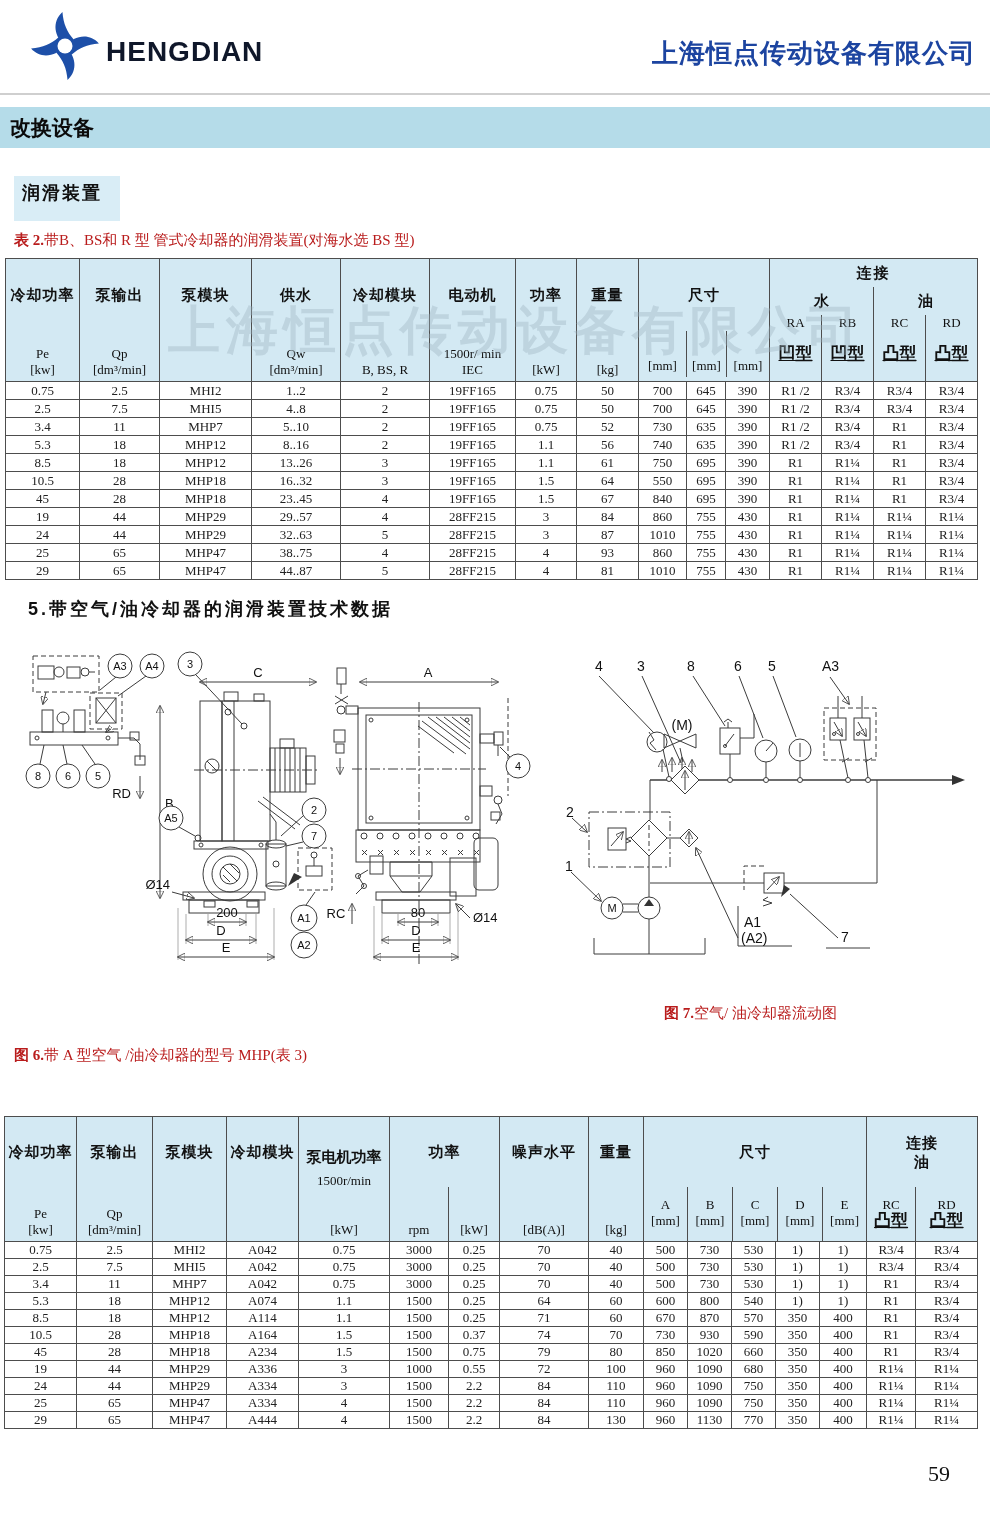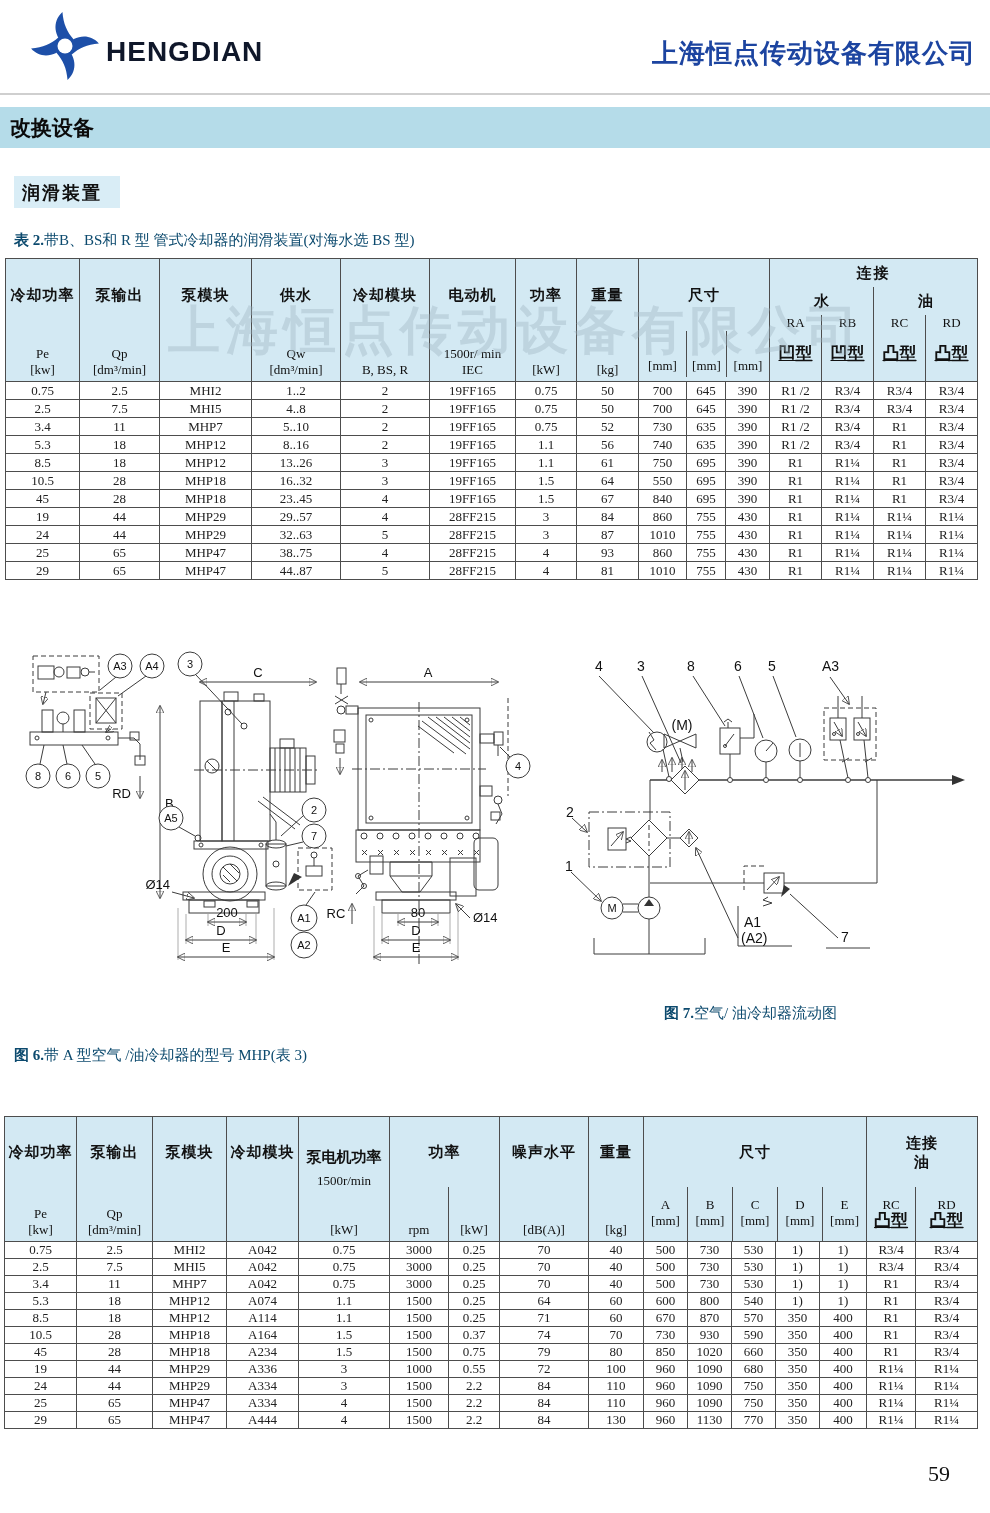--- a/index.html
+++ b/index.html
@@ -8,24 +8,24 @@
   .abs{position:absolute;}
 
   
   .logo-svg{left:30px;top:10px;}
   .logo-text{left:106px;top:36px;font-size:28px;font-weight:bold;color:#0f172a;letter-spacing:1px;}
   .company{right:14px;top:36px;font-size:26px;font-weight:bold;color:#1c44a0;letter-spacing:1px;}
   .rule{left:0;top:93px;width:990px;height:2px;background:#cfcfcf;}
 
   .banner{left:0;top:107px;width:990px;height:41px;background:#b5dce9;box-sizing:border-box;
           line-height:41px;padding-left:10px;font-size:21px;font-weight:bold;color:#0b0b0b;}
-  .subsec{left:14px;top:176px;background:#d9edf6;padding:5px 18px 3px 8px;font-size:18px;
+  .subsec{left:14px;top:176px;background:#d9edf6;padding:5px 18px 16px 8px;font-size:18px;
           font-weight:bold;letter-spacing:2px;}
 
-  .cap{font-size:15px;font-family:"Liberation Serif",serif;color:#0c4a6e;white-space:nowrap;}
+  .cap{font-size:15px;font-family:"Liberation Serif",serif;color:#b91c1c;white-space:nowrap;}
   .cap .cb{font-weight:bold;}
   #cap2{left:14px;top:231px;}
   .sec5{left:28px;top:597px;font-size:18px;font-weight:bold;letter-spacing:3px;}
   #cap6{left:14px;top:1004px;margin-top:42px;}
   #cap7{left:644px;top:1004px;padding-left:20px;}
   #cap3{left:14px;top:1089px;}
   .pageno{left:928px;top:1461px;font-size:22px;font-family:"Liberation Serif",serif;}
 
   .wm{left:168px;top:296px;font-size:52px;font-weight:bold;color:#9db3c0;opacity:.38;
       letter-spacing:6px;white-space:nowrap;z-index:5;pointer-events:none;}
@@ -427,20 +427,21 @@
           <td>R1</td>
           <td>R1¼</td>
           <td>R1¼</td>
           <td>R1¼</td>
         </tr>
       </tbody>
   </table>
 
   <div class="abs wm">上海恒点传动设备有限公司</div>
 
+  <div class="abs sec5">5.带空气/油冷却器的润滑装置技术数据</div>
 
   <svg class="abs fig" style="left:18px;top:646px" width="548" height="340" viewBox="0 0 548 340">
     <defs>
       <marker id="f6a" viewBox="0 0 10 10" refX="9" refY="5" markerWidth="8" markerHeight="8" orient="auto-start-reverse">
         <path d="M0,0L10,5L0,10z" fill="#333" stroke="none"></path>
       </marker>
     </defs>
     <g>
       <rect class="dash" x="15" y="10" width="66" height="36"></rect>
       <rect x="20" y="20" width="16" height="13"></rect>

